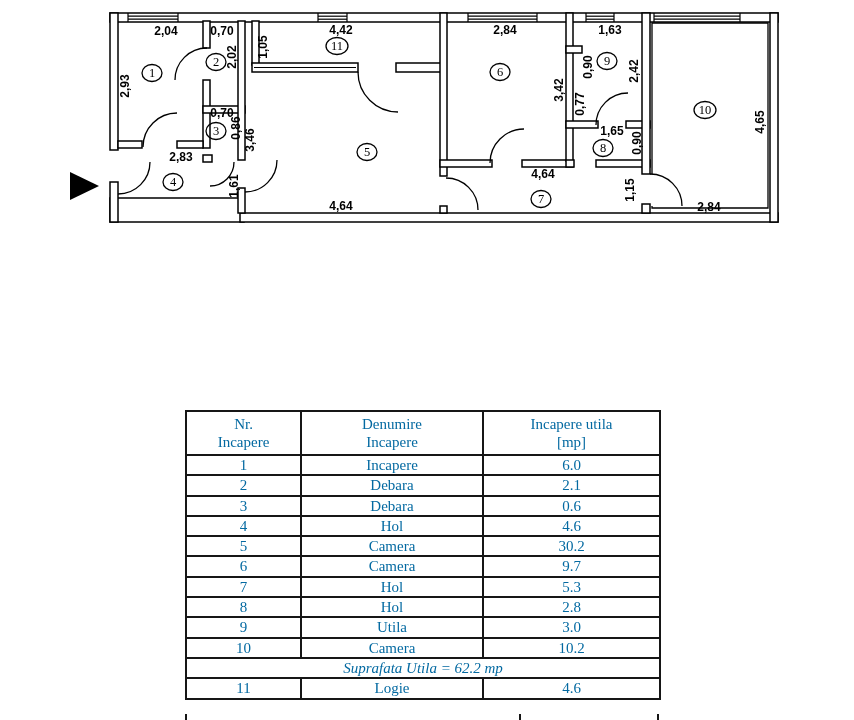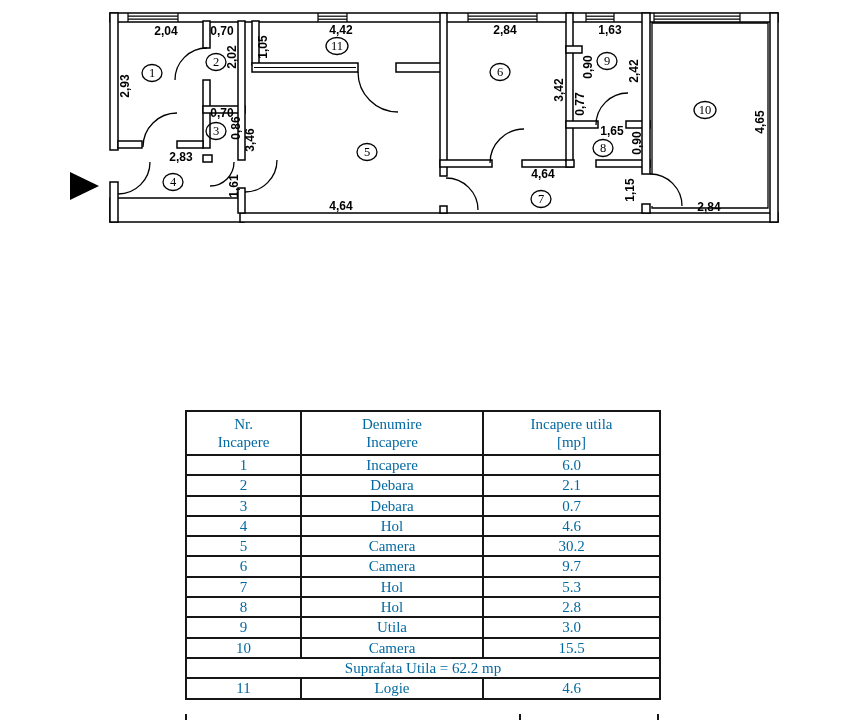--- a/index.html
+++ b/index.html
@@ -18,21 +18,21 @@
   .rell{fill:none;stroke:#000;stroke-width:1.3;}
 
   .table-wrap{position:absolute;left:185px;top:410px;}
   table{border-collapse:collapse;table-layout:fixed;width:474px;}
   th,td{
     border:2px solid #161616;text-align:center;vertical-align:middle;
     padding:0;font-size:15px;line-height:1.22;color:#0369a1;overflow:hidden;
   }
   th{font-weight:normal;height:42px;}
   td{height:20px;box-sizing:border-box;}
-  .merged td{height:16px;}
+  .merged td{height:16px;font-style:italic;}
   .partial-divider{position:absolute;background:#161616;}
   .partial-edge{position:absolute;background:#161616;}
 </style>
 </head>
 <body>
 
 <svg class="plan" width="854" height="400" viewBox="0 0 854 400">
 
   <g>
     <rect class="wall" x="110" y="13" width="668" height="9"></rect>
@@ -232,21 +232,21 @@
           <td>6.0</td>
         </tr>
         <tr>
           <td>2</td>
           <td>Debara</td>
           <td>2.1</td>
         </tr>
         <tr>
           <td>3</td>
           <td>Debara</td>
-          <td>0.7</td>
+          <td>0.6</td>
         </tr>
         <tr>
           <td>4</td>
           <td>Hol</td>
           <td>4.6</td>
         </tr>
         <tr>
           <td>5</td>
           <td>Camera</td>
           <td>30.2</td>
@@ -267,21 +267,21 @@
           <td>2.8</td>
         </tr>
         <tr>
           <td>9</td>
           <td>Utila</td>
           <td>3.0</td>
         </tr>
         <tr>
           <td>10</td>
           <td>Camera</td>
-          <td>15.5</td>
+          <td>10.2</td>
         </tr>
       </tbody>
     <tbody>
       <tr class="merged">
         <td colspan="3">Suprafata Utila = 62.2 mp</td>
       </tr>
       <tr>
         <td>11</td>
         <td>Logie</td>
         <td>4.6</td>

